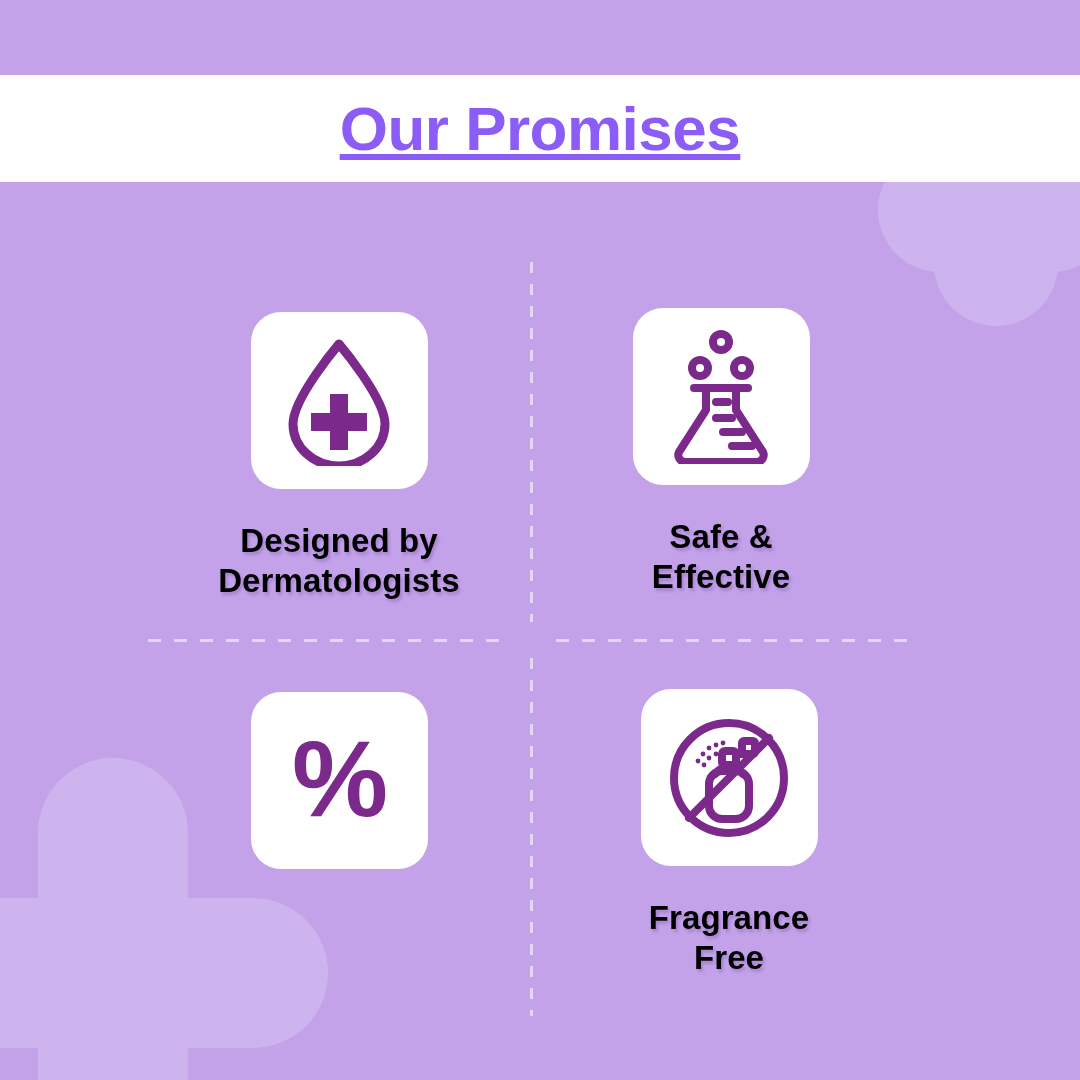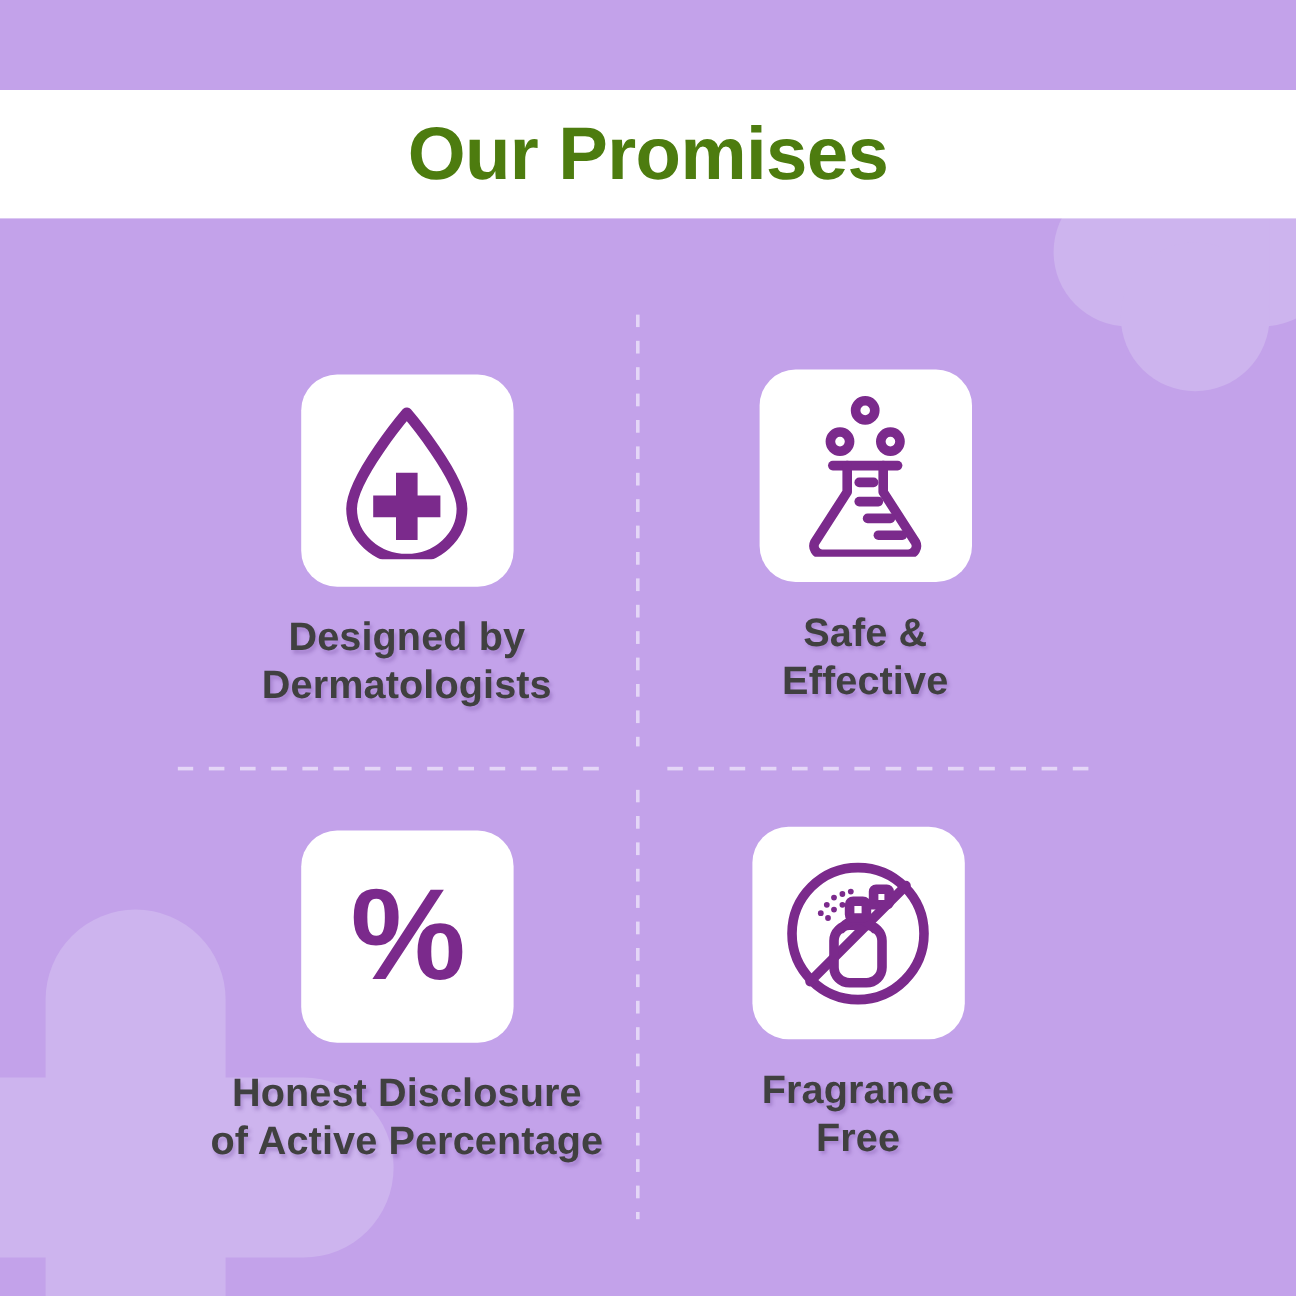--- a/index.html
+++ b/index.html
@@ -61,23 +61,24 @@
     height: 107px;
     background: #ffffff;
     display: flex;
     align-items: center;
     justify-content: center;
   }
   #page-title {
     font-size: 62px;
     font-weight: 700;
     letter-spacing: -0.5px;
-    color: #4d7c0f;
+    color: #8b5cf6;
     line-height: 1;
     white-space: nowrap;
+    text-decoration: underline;
   }
 
   
   .divider-v {
     position: absolute;
     left: 530px;
     width: 3px;
     background-image: linear-gradient(to bottom, #e4d6f7 0 11px, rgba(255,255,255,0) 11px 22px);
     background-size: 3px 22px;
   }
@@ -105,21 +106,21 @@
   .cell {
     position: absolute;
     width: 430px;
     display: flex;
     flex-direction: column;
     align-items: center;
   }
   #cell-0 { left: 124px; top: 130px; }
   #cell-1 { left: 506px; top: 126px; align-items: center; }
   #cell-2 { left: 124px; top: 510px; }
-  #cell-3 { left: 500px; top: 507px; }
+  #cell-3 { left: 514px; top: 507px; }
 
   .icon-card {
     width: 177px;
     height: 177px;
     background: #ffffff;
     border-radius: 30px;
     display: flex;
     align-items: center;
     justify-content: center;
     box-sizing: border-box;
@@ -128,23 +129,23 @@
   .icon-card .pct-glyph {
     font-size: 108px;
     font-weight: 700;
     color: #7b2a8c;
     line-height: 1;
     letter-spacing: -2px;
     transform: translateY(-2px);
   }
 
   .cell-label {
-    margin-top: 22px;
+    margin-top: 32px;
     text-align: center;
-    color: #404040;
+    color: #000000;
     font-size: 33px;
     font-weight: 700;
     line-height: 1.21;
     letter-spacing: 0.1px;
     text-shadow: 2px 3px 3px rgba(104, 62, 150, 0.30);
     white-space: pre-line;
   }
 </style>
 </head>
 <body>
@@ -207,22 +208,20 @@
         </span>
       </div>
       <div class="cell-label">Safe &amp;
 Effective</div>
     </div>
 
     <div class="cell" id="cell-2">
       <div class="icon-card">
         <span class="pct-glyph">%</span>
       </div>
-      <div class="cell-label">Honest Disclosure
-of Active Percentage</div>
     </div>
 
     <div class="cell" id="cell-3">
       <div class="icon-card">
         <span>
           <svg width="128" height="128" viewBox="0 0 128 128" fill="none">
             <g stroke="#7b2a8c" stroke-width="8" stroke-linecap="round" stroke-linejoin="round" fill="none">
               <circle cx="64" cy="64" r="55"></circle>
               <path d="M24 104 L104 24"></path>
               <rect x="44" y="57" width="40" height="48" rx="13"></rect>

